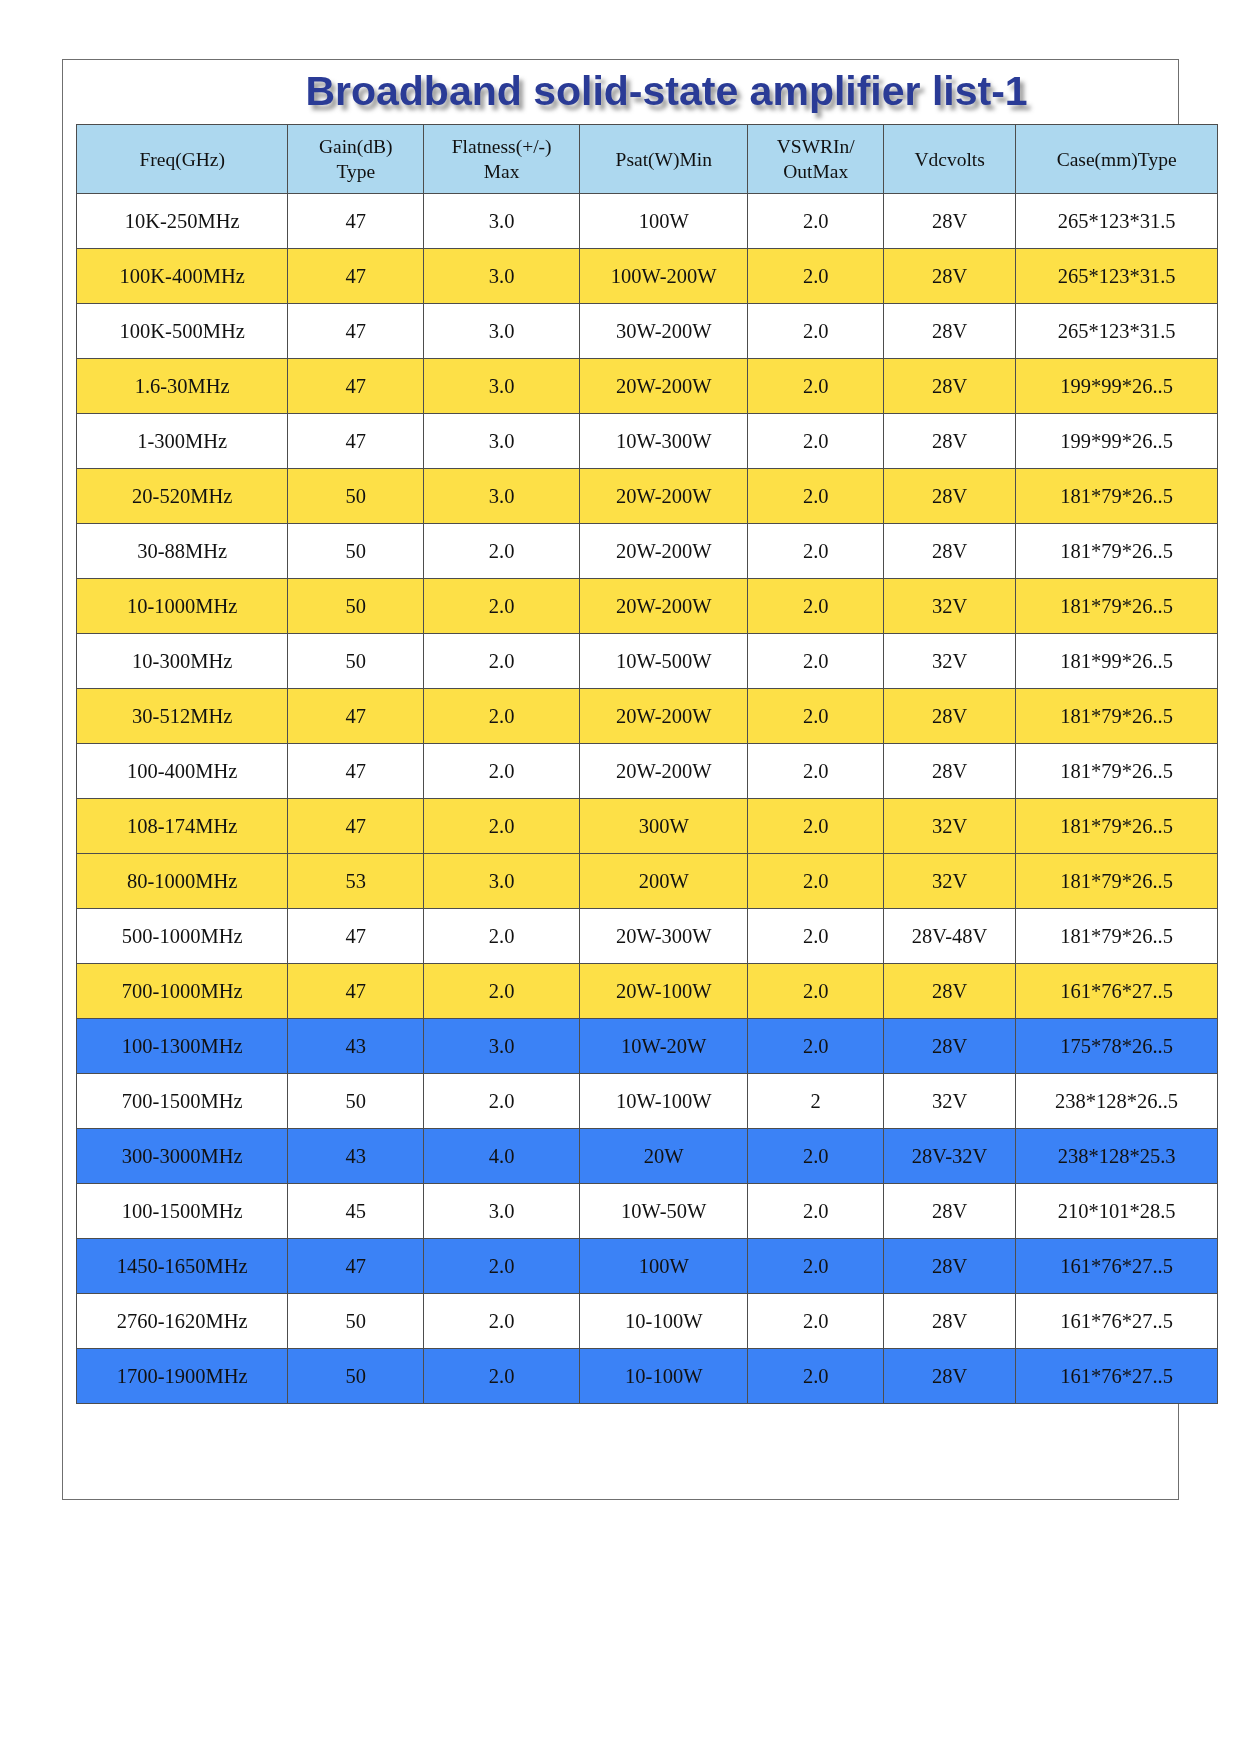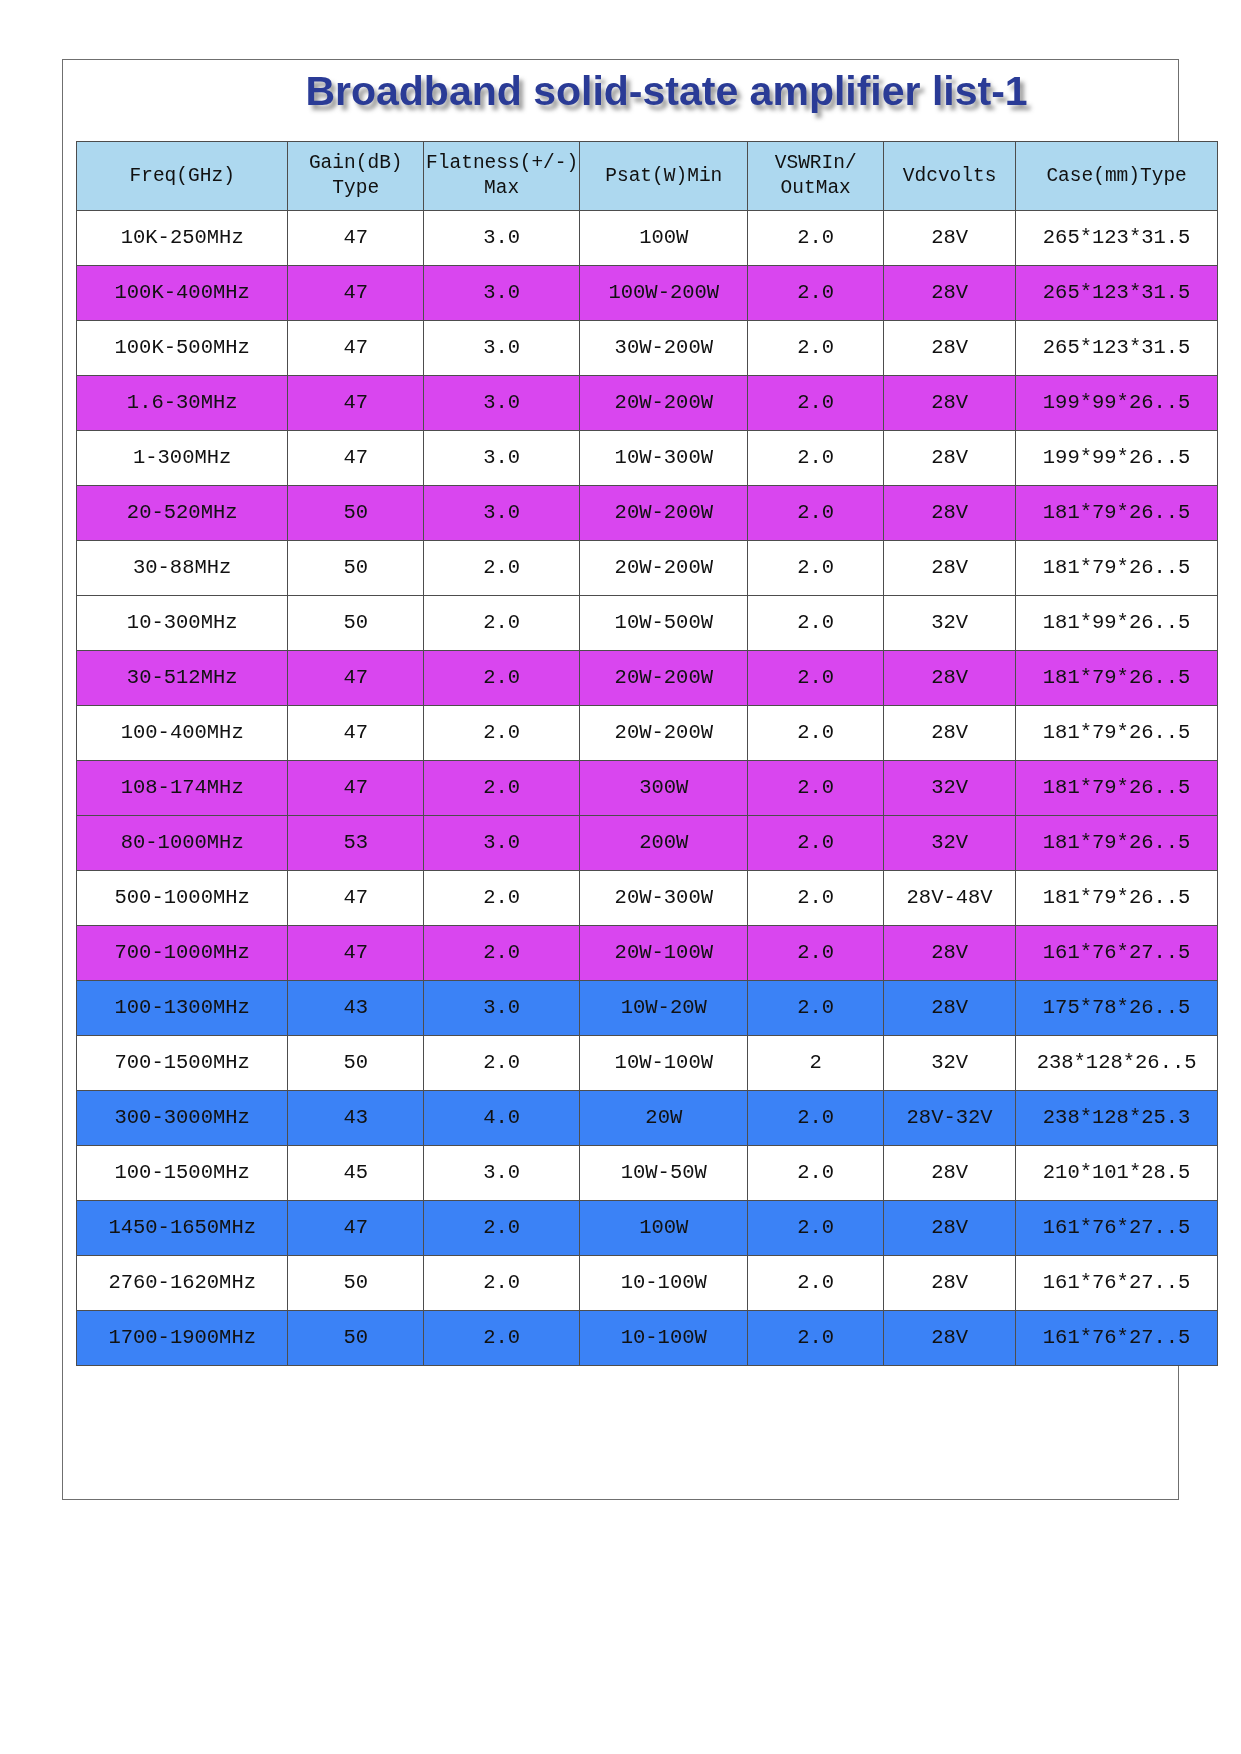--- a/index.html
+++ b/index.html
@@ -50,22 +50,21 @@
   #table-wrap {
     position: absolute;
     left: 76px;
     top: 124px;
     width: 1030px;
   }
   table.amp {
     border-collapse: collapse;
     width: 1142px;
     table-layout: fixed;
-    font-family: Liberation Mono, monospace;
-    margin-top: 17px;
+    font-family: Liberation Serif, serif;
   }
   table.amp th,
   table.amp td {
     border: 1px solid #4d4d4d;
     text-align: center;
     vertical-align: middle;
     color: #111111;
     font-weight: 400;
     padding: 0;
   }
@@ -75,21 +74,21 @@
     line-height: 25px;
     height: 62px;
     padding: 3px 2px;
   }
   table.amp tbody td {
     font-size: 20.5px;
     height: 54px;
     line-height: 26px;
   }
   tr.row-white td { background: #ffffff; }
-  tr.row-blue  td { background: #d946ef; }
+  tr.row-blue  td { background: #fde047; }
   tr.row-pink  td { background: #3b82f6; }
 
   
   col.c0 { width: 176px; }
   col.c1 { width: 113px; }
   col.c2 { width: 130px; }
   col.c3 { width: 140px; }
   col.c4 { width: 113px; }
   col.c5 { width: 110px; }
   col.c6 { width: 168px; }
@@ -200,20 +199,29 @@
           </tr>
           <tr class="row-white">
             <td>30-88MHz</td>
             <td>50</td>
             <td>2.0</td>
             <td>20W-200W</td>
             <td>2.0</td>
             <td>28V</td>
             <td>181*79*26..5</td>
           </tr>
+          <tr class="row-blue">
+            <td>10-1000MHz</td>
+            <td>50</td>
+            <td>2.0</td>
+            <td>20W-200W</td>
+            <td>2.0</td>
+            <td>32V</td>
+            <td>181*79*26..5</td>
+          </tr>
           <tr class="row-white">
             <td>10-300MHz</td>
             <td>50</td>
             <td>2.0</td>
             <td>10W-500W</td>
             <td>2.0</td>
             <td>32V</td>
             <td>181*99*26..5</td>
           </tr>
           <tr class="row-blue">

